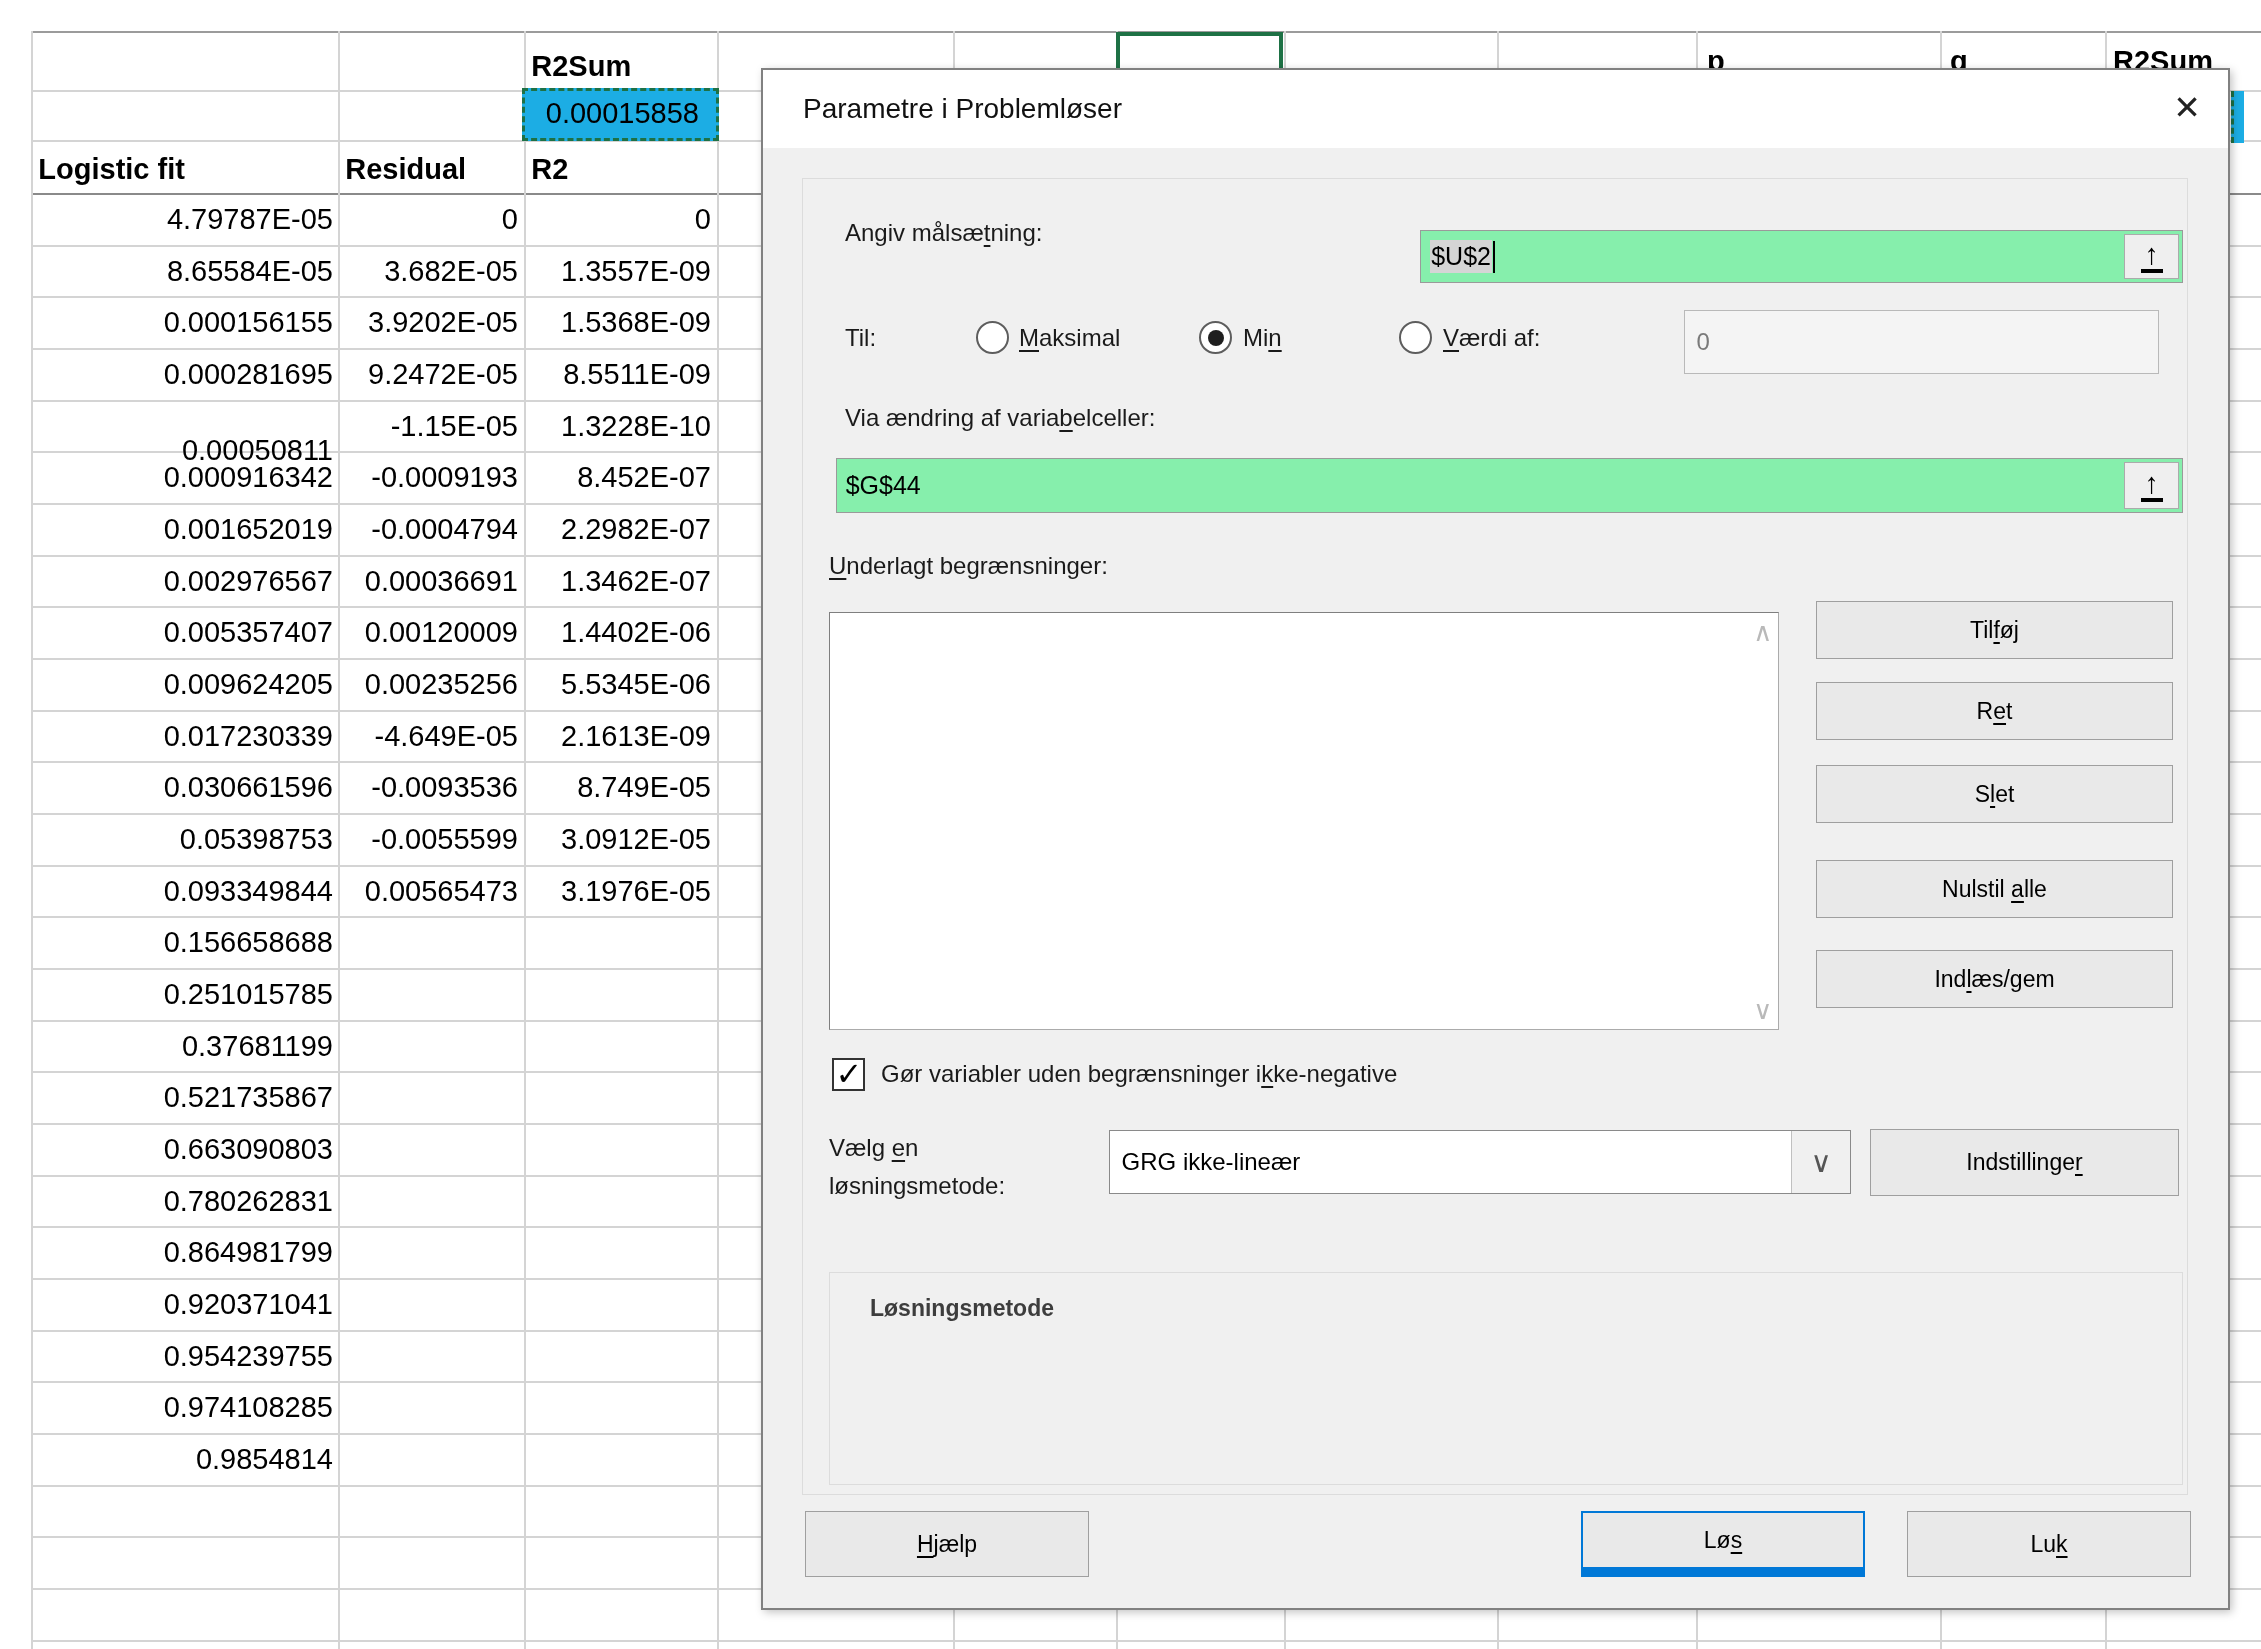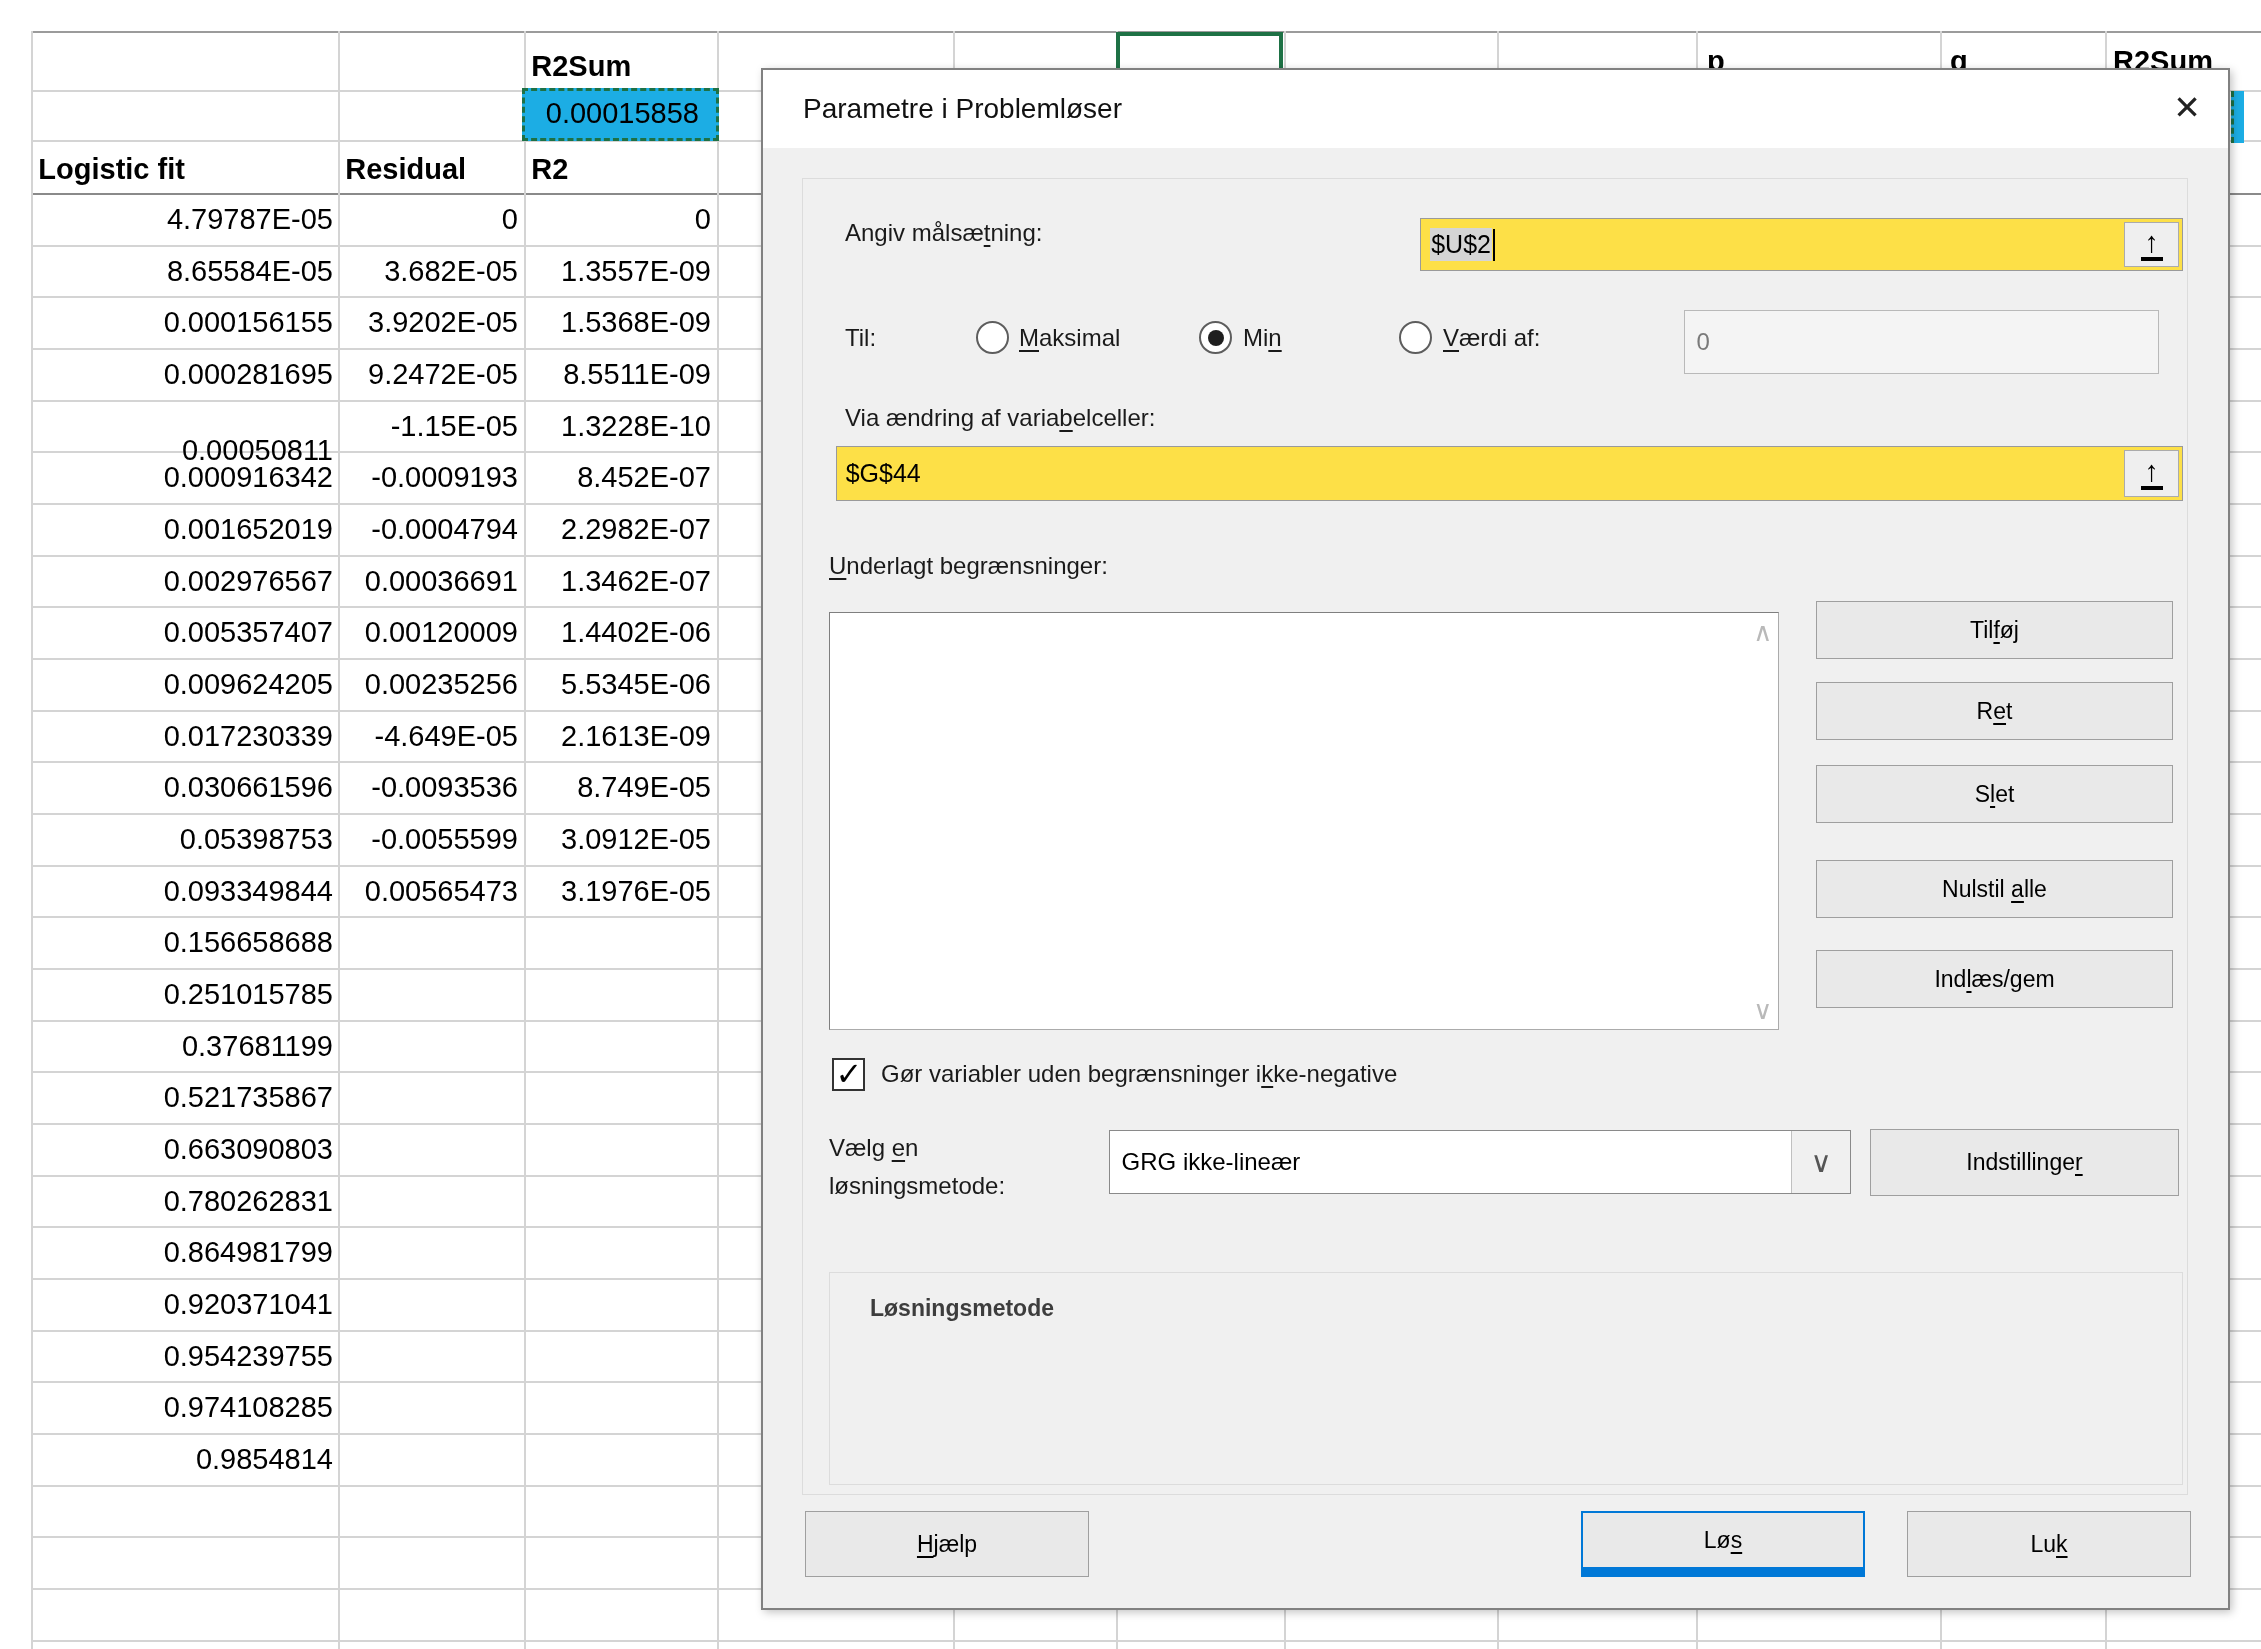--- a/index.html
+++ b/index.html
@@ -43,21 +43,21 @@
   #dlg-title{position:absolute;left:40px;top:0;line-height:78px;font-size:28px;color:#111;}
   #dlg-close{
     position:absolute;top:16px;right:19px;width:44px;height:44px;
     text-align:center;line-height:44px;font-size:33px;color:#222;cursor:pointer;
   }
   .groupbox{position:absolute;border:1.5px solid #dcdcdc;box-sizing:border-box;}
   #gb-main{left:39px;top:108px;width:1386px;height:1317px;}
   .lbl{position:absolute;font-size:24px;line-height:38px;color:#1a1a1a;white-space:nowrap;}
   .mn{text-decoration:underline;text-underline-offset:4.4px;text-decoration-thickness:1.8px;}
   .refedit{
-    position:absolute;background:#fde047;border:1.5px solid #9a9a9a;box-sizing:border-box;
+    position:absolute;background:#86efac;border:1.5px solid #9a9a9a;box-sizing:border-box;margin-top:12px;
   }
   .reftext{position:absolute;left:8.7px;top:0;bottom:0;font-size:25px;display:flex;align-items:center;}
   .reftext .sel{background:#d5d5d5;padding:2.2px 1.5px;}
   .caret{width:2.2px;height:32px;background:#000;margin-left:0.7px;}
   .refbtn{
     position:absolute;right:2.9px;top:2.9px;bottom:2.9px;width:55px;background:#efefef;
     border:1.5px solid #ababab;box-sizing:border-box;display:flex;flex-direction:column;
     align-items:center;justify-content:center;cursor:pointer;
   }
   .refbtn .arr{font-size:29px;font-weight:bold;line-height:28px;color:#000;}

